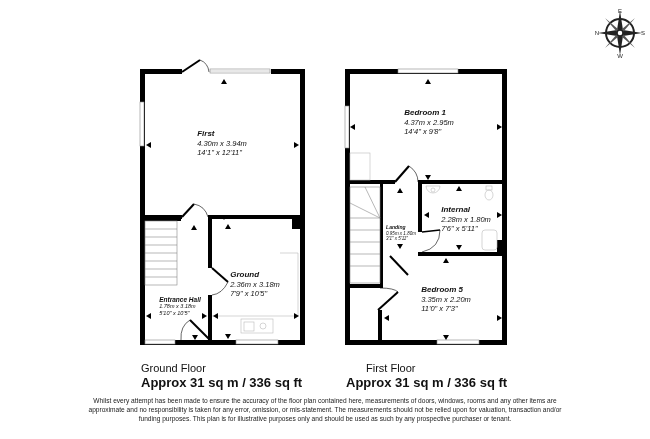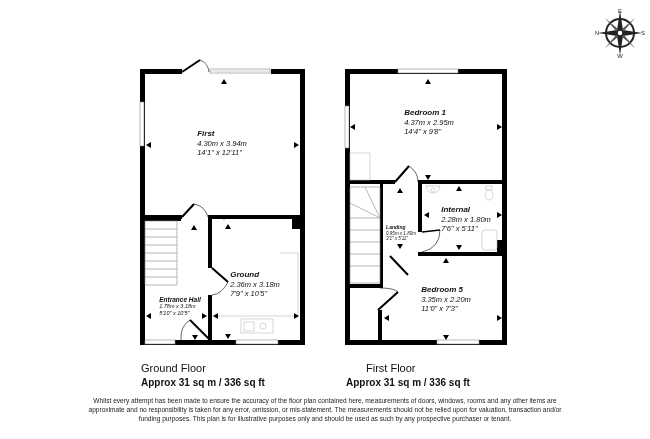--- a/index.html
+++ b/index.html
@@ -5,21 +5,21 @@
   html, body { margin: 0; padding: 0; background: #ffffff; }
   body { width: 650px; height: 439px; position: relative; overflow: hidden; font-family: "Liberation Sans", sans-serif; color: #111; }
   .header { position: absolute; left: 0; top: 15px; width: 650px; text-align: center; font-size: 8px; font-weight: bold; line-height: 10px; }
   .compass { position: absolute; left: 595px; top: 8px; width: 50px; height: 50px; }
   svg.plan { position: absolute; left: 0; top: 0; }
   .room-label { position: absolute; font-size: 7.5px; line-height: 9.5px; white-space: nowrap; transform: translateX(-50%); font-style: italic; }
   .room-label .name { font-weight: bold; font-size: 8px; }
   .room-label.small { font-size: 5.5px; line-height: 7px; }
   .room-label.small .name { font-size: 6.5px; }
   .floor-title { position: absolute; font-size: 11px; line-height: 13px; }
-  .floor-area { position: absolute; font-size: 10px; font-weight: bold; line-height: 10px; text-align: right; }
+  .floor-area { position: absolute; font-size: 13px; font-weight: bold; line-height: 10px; text-align: right; }
   .disclaimer { position: absolute; left: 80px; top: 396px; width: 490px; text-align: center; font-size: 6.6px; line-height: 9px; color: #222; }
 </style>
 </head>
 <body>
 
 <div class="header">
 </div>
 
 <div class="compass">
   <svg width="50" height="50" viewBox="0 0 50 50">

